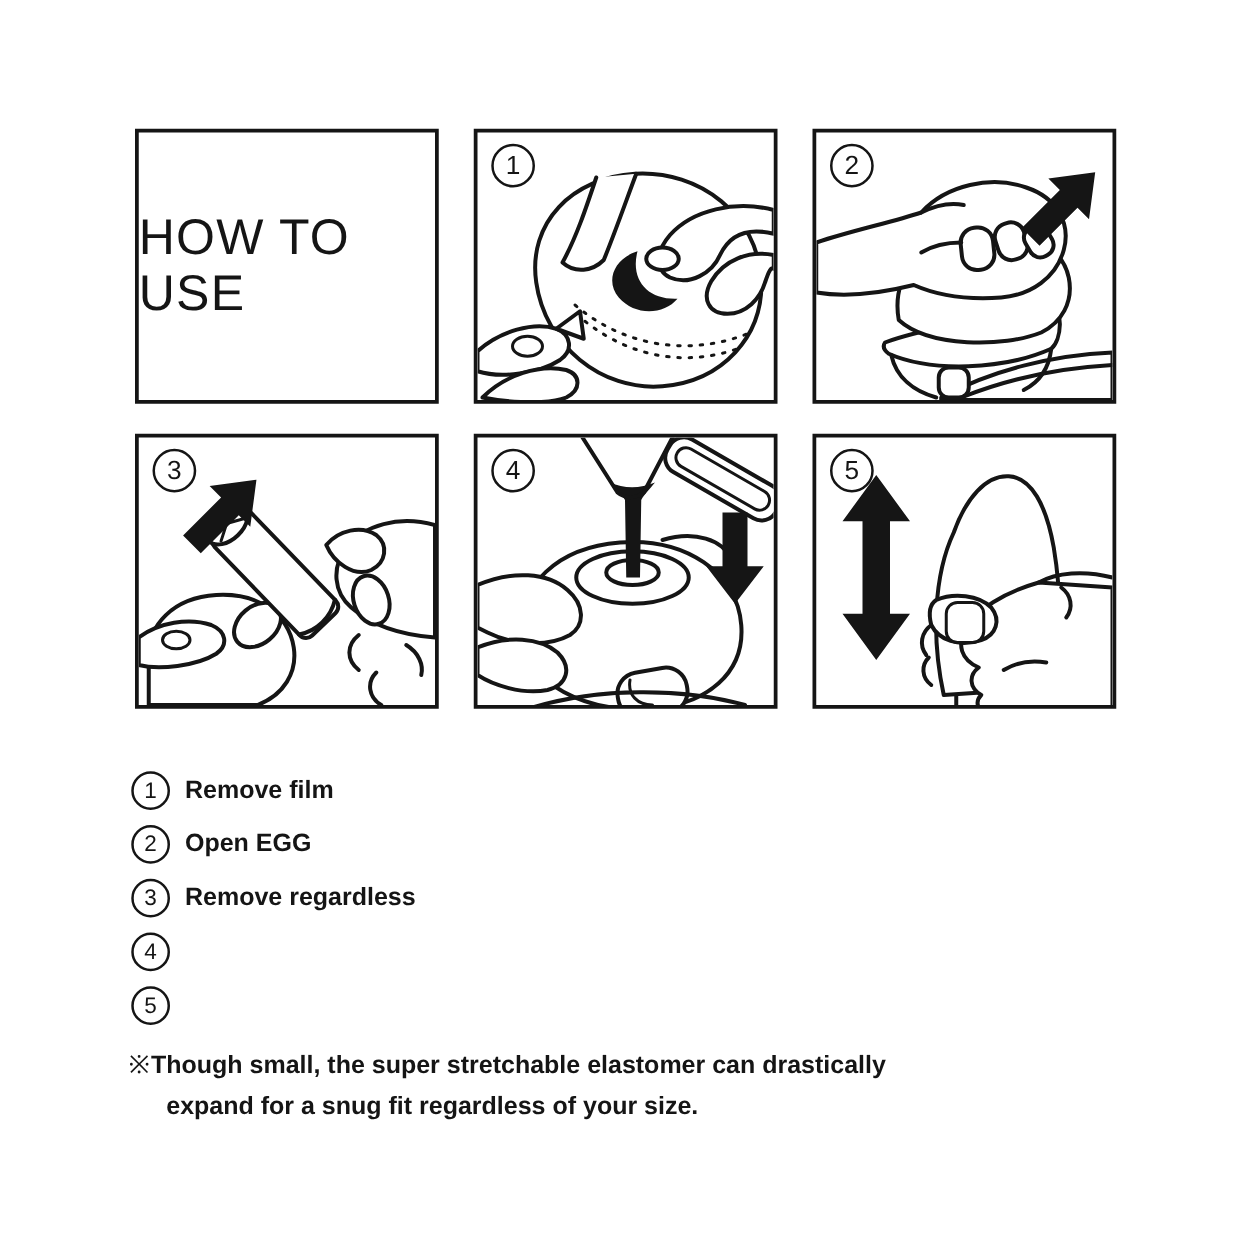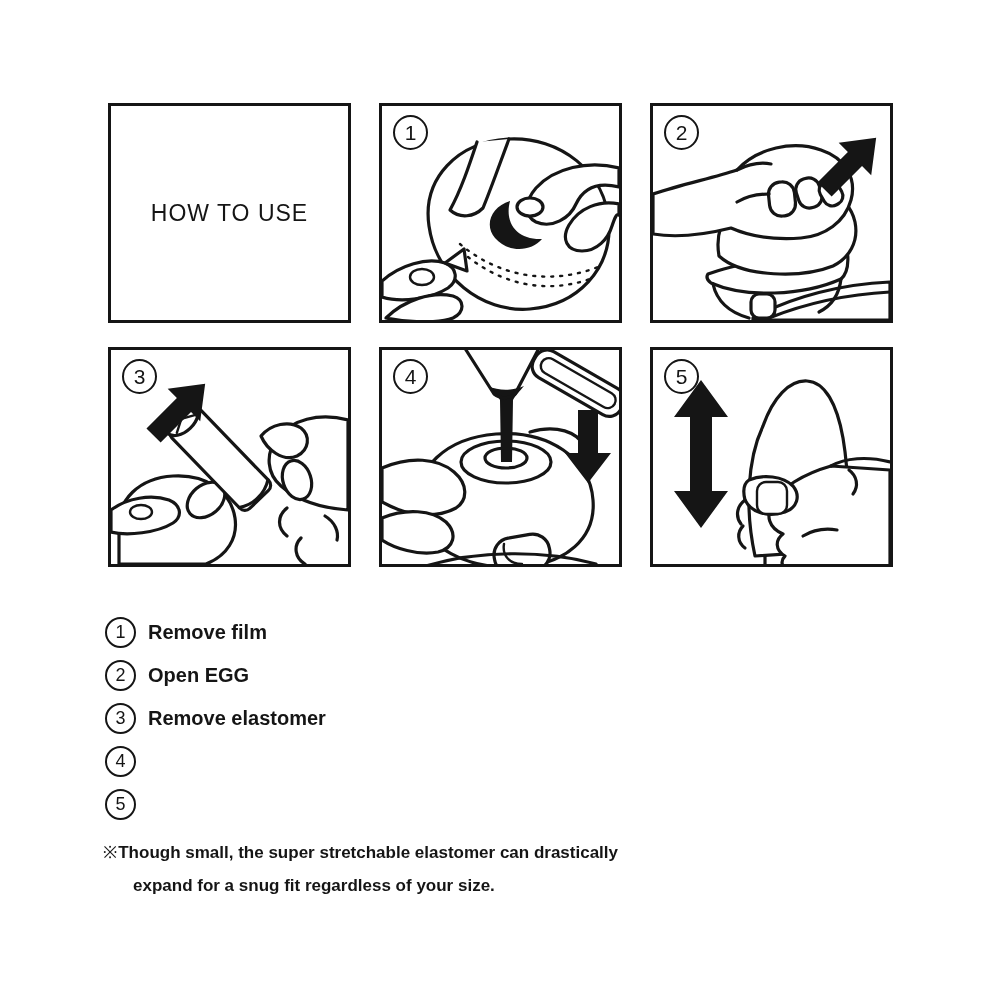--- a/index.html
+++ b/index.html
@@ -12,30 +12,30 @@
     background:#ffffff;box-sizing:border-box;overflow:hidden;
   }
   .panel svg{position:absolute;left:0;top:0;width:100%;height:100%;}
   .badge{
     position:absolute;left:11px;top:9px;width:31px;height:31px;
     border:2.5px solid #151515;border-radius:50%;
     display:flex;align-items:center;justify-content:center;
     font-size:21px;font-weight:400;line-height:1;background:#ffffff;z-index:2;
   }
   .title-panel{display:flex;align-items:center;justify-content:center;}
-  .title-text{font-size:23px;font-weight:400;letter-spacing:1px;}
+  .title-text{font-size:40px;font-weight:400;letter-spacing:1px;}
   #steps{position:absolute;left:105px;top:618px;}
   .step-row{display:flex;align-items:center;margin-bottom:14px;height:29px;}
   .step-badge{
     width:27px;height:27px;border:2px solid #151515;border-radius:50%;
     display:flex;align-items:center;justify-content:center;
     font-size:18px;font-weight:400;flex:0 0 auto;background:#fff;
   }
   .step-label{font-size:20px;font-weight:700;margin-left:12px;white-space:nowrap;}
-  #note{position:absolute;left:103px;top:836px;font-size:17px;font-weight:700;line-height:33px;}
+  #note{position:absolute;left:103px;top:836px;font-size:20px;font-weight:700;line-height:33px;}
   #note .marker{font-weight:400;margin-right:1px;}
   #note .line2{padding-left:30px;}
   .ill path,.ill rect,.ill ellipse,.ill circle{
     stroke:#151515;stroke-width:3.2;stroke-linecap:round;stroke-linejoin:round;fill:none;
   }
   .ill .w{fill:#ffffff;}
   .ill .k{fill:#151515;stroke:none;}
   .ill .thin{stroke-width:2.4;}
 </style>
 </head>
@@ -159,21 +159,21 @@
     <div class="step-row">
       <span class="step-badge">1</span>
       <span class="step-label">Remove film</span>
     </div>
     <div class="step-row">
       <span class="step-badge">2</span>
       <span class="step-label">Open EGG</span>
     </div>
     <div class="step-row">
       <span class="step-badge">3</span>
-      <span class="step-label">Remove elastomer</span>
+      <span class="step-label">Remove regardless</span>
     </div>
     <div class="step-row">
       <span class="step-badge">4</span>
     </div>
     <div class="step-row">
       <span class="step-badge">5</span>
     </div>
   </div>
 
   <div id="note">

